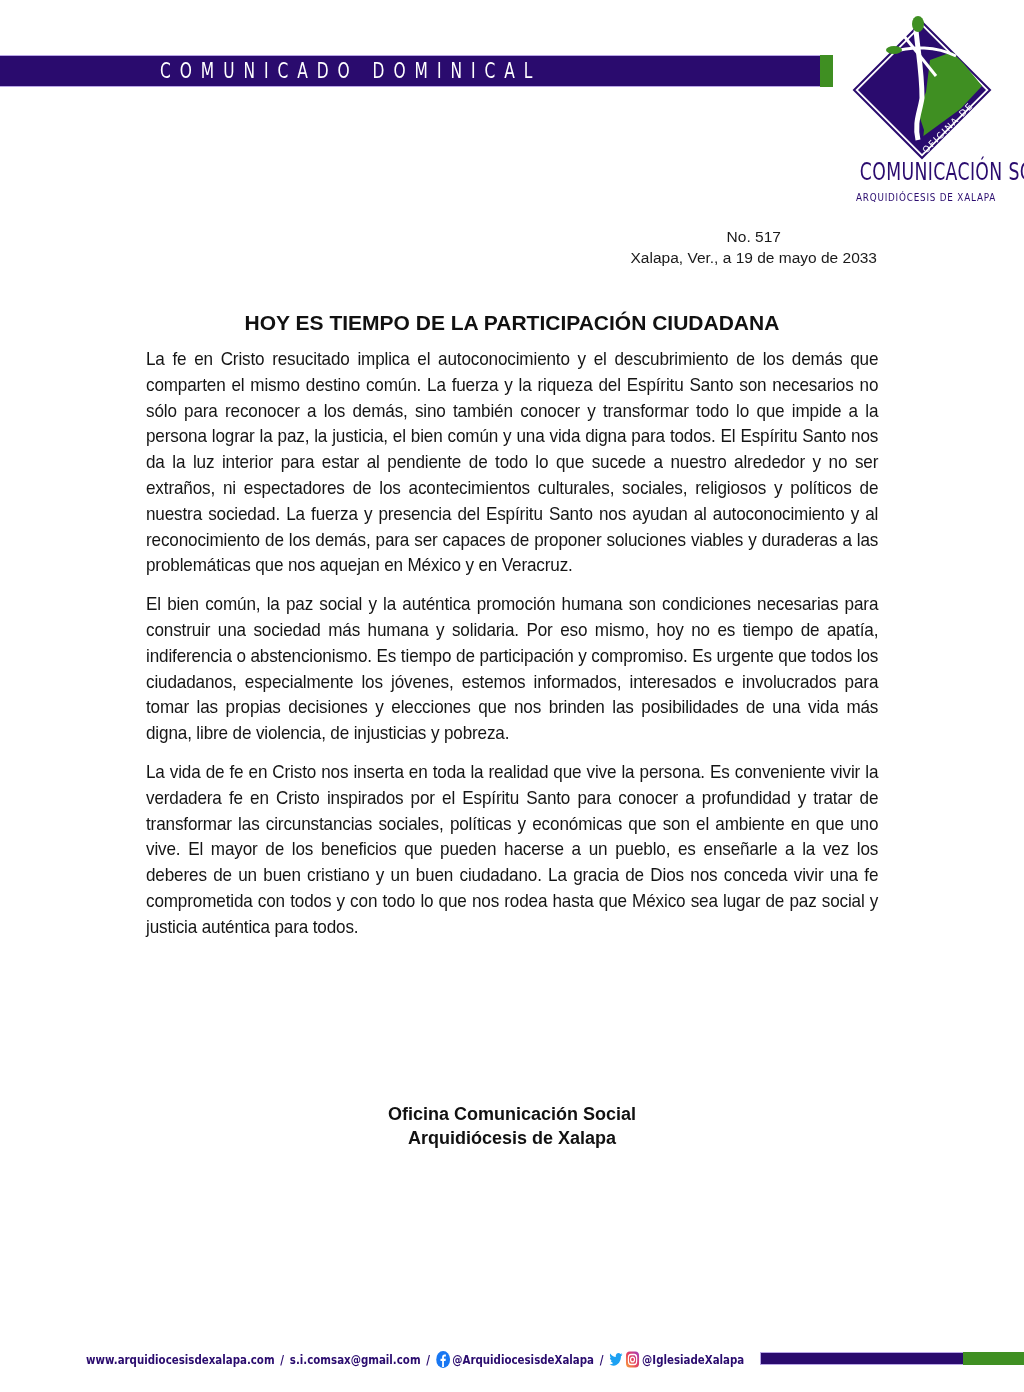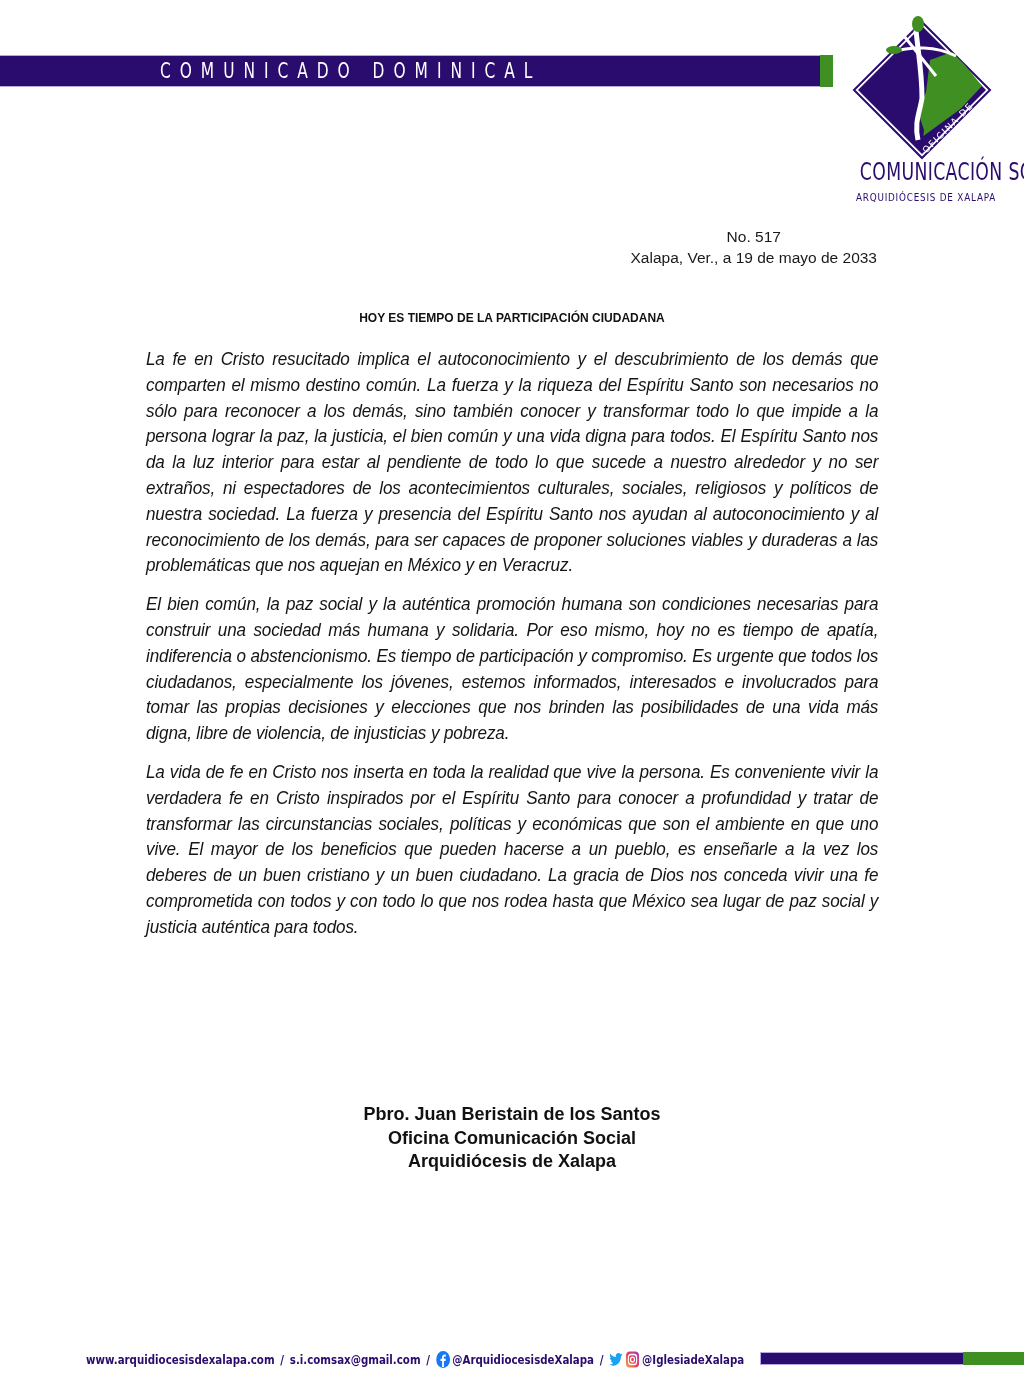--- a/index.html
+++ b/index.html
@@ -33,24 +33,24 @@
       position: absolute; left: 834px; top: 191px; width: 184px; text-align: center;
       color: #2a0b6e; font-family: "DejaVu Sans", sans-serif; font-size: 11px;
       white-space: nowrap; transform: scaleX(0.8); transform-origin: center; letter-spacing: 1px;
     }
     .meta {
       position: absolute; right: 147px; top: 226px; text-align: center;
       font-size: 15.5px; line-height: 21px; color: #1a1a1a;
     }
     .heading {
       position: absolute; left: 146px; width: 732px; top: 311px; text-align: center;
-      font-weight: bold; font-size: 12px; color: #111;
+      font-weight: bold; font-size: 21px; color: #111;
     }
     .body {
-      position: absolute; left: 146px; width: 732px; top: 347px; font-style: italic;
+      position: absolute; left: 146px; width: 732px; top: 347px;
     }
     .para {
       margin: 0 0 13px 0; font-size: 18.2px; line-height: 25.8px; text-align: justify;
       color: #151515; transform: scaleX(0.94); transform-origin: left top; width: 779px;
       font-family: "Liberation Sans Narrow", "Liberation Sans", sans-serif;
       letter-spacing: -0.15px;
     }
     .signature {
       position: absolute; left: 312px; width: 400px; top: 1103px; text-align: center;
       font-weight: bold; font-size: 18px; line-height: 23.5px; color: #111;
@@ -107,21 +107,20 @@
 
 <div class="heading">HOY ES TIEMPO DE LA PARTICIPACIÓN CIUDADANA</div>
 
 <div class="body">
   <p class="para">La fe en Cristo resucitado implica el autoconocimiento y el descubrimiento de los demás que comparten el mismo destino común. La fuerza y la riqueza del Espíritu Santo son necesarios no sólo para reconocer a los demás, sino también conocer y transformar todo lo que impide a la persona lograr la paz, la justicia, el bien común y una vida digna para todos. El Espíritu Santo nos da la luz interior para estar al pendiente de todo lo que sucede a nuestro alrededor y no ser extraños, ni espectadores de los acontecimientos culturales, sociales, religiosos y políticos de nuestra sociedad. La fuerza y presencia del Espíritu Santo nos ayudan al autoconocimiento y al  reconocimiento de los demás, para ser capaces de proponer soluciones viables y duraderas a las problemáticas que nos aquejan en México y en Veracruz.</p>
   <p class="para">El bien común, la paz social y la auténtica promoción humana son condiciones necesarias para construir una sociedad más humana y solidaria. Por eso mismo, hoy no es tiempo de apatía, indiferencia o abstencionismo. Es tiempo de participación y compromiso. Es urgente que todos los ciudadanos, especialmente los jóvenes, estemos informados, interesados e involucrados para tomar las propias decisiones y elecciones que nos brinden las posibilidades de una vida más digna, libre de violencia, de injusticias y pobreza.</p>
   <p class="para">La vida de fe en Cristo nos inserta en toda la realidad que vive la persona. Es conveniente vivir la verdadera fe en Cristo inspirados por el Espíritu Santo para conocer a profundidad y tratar de transformar las circunstancias sociales, políticas y económicas que son el ambiente en que uno vive. El mayor de los beneficios que pueden hacerse a un pueblo, es enseñarle a la vez los deberes de un buen cristiano y un buen ciudadano. La gracia de Dios nos conceda vivir una fe comprometida con todos y con todo lo que nos rodea hasta que México sea lugar de paz social y justicia auténtica para todos.</p>
 </div>
 
 <div class="signature">
-  <div>Pbro. Juan Beristain de los Santos</div>
   <div>Oficina Comunicación Social</div>
   <div>Arquidiócesis de Xalapa</div>
 </div>
 
 <div class="footer">
   <span>www.arquidiocesisdexalapa.com</span>
   <span class="sep">/</span>
   <span>s.i.comsax@gmail.com</span>
   <span class="sep">/</span>
   <span class="ico">

